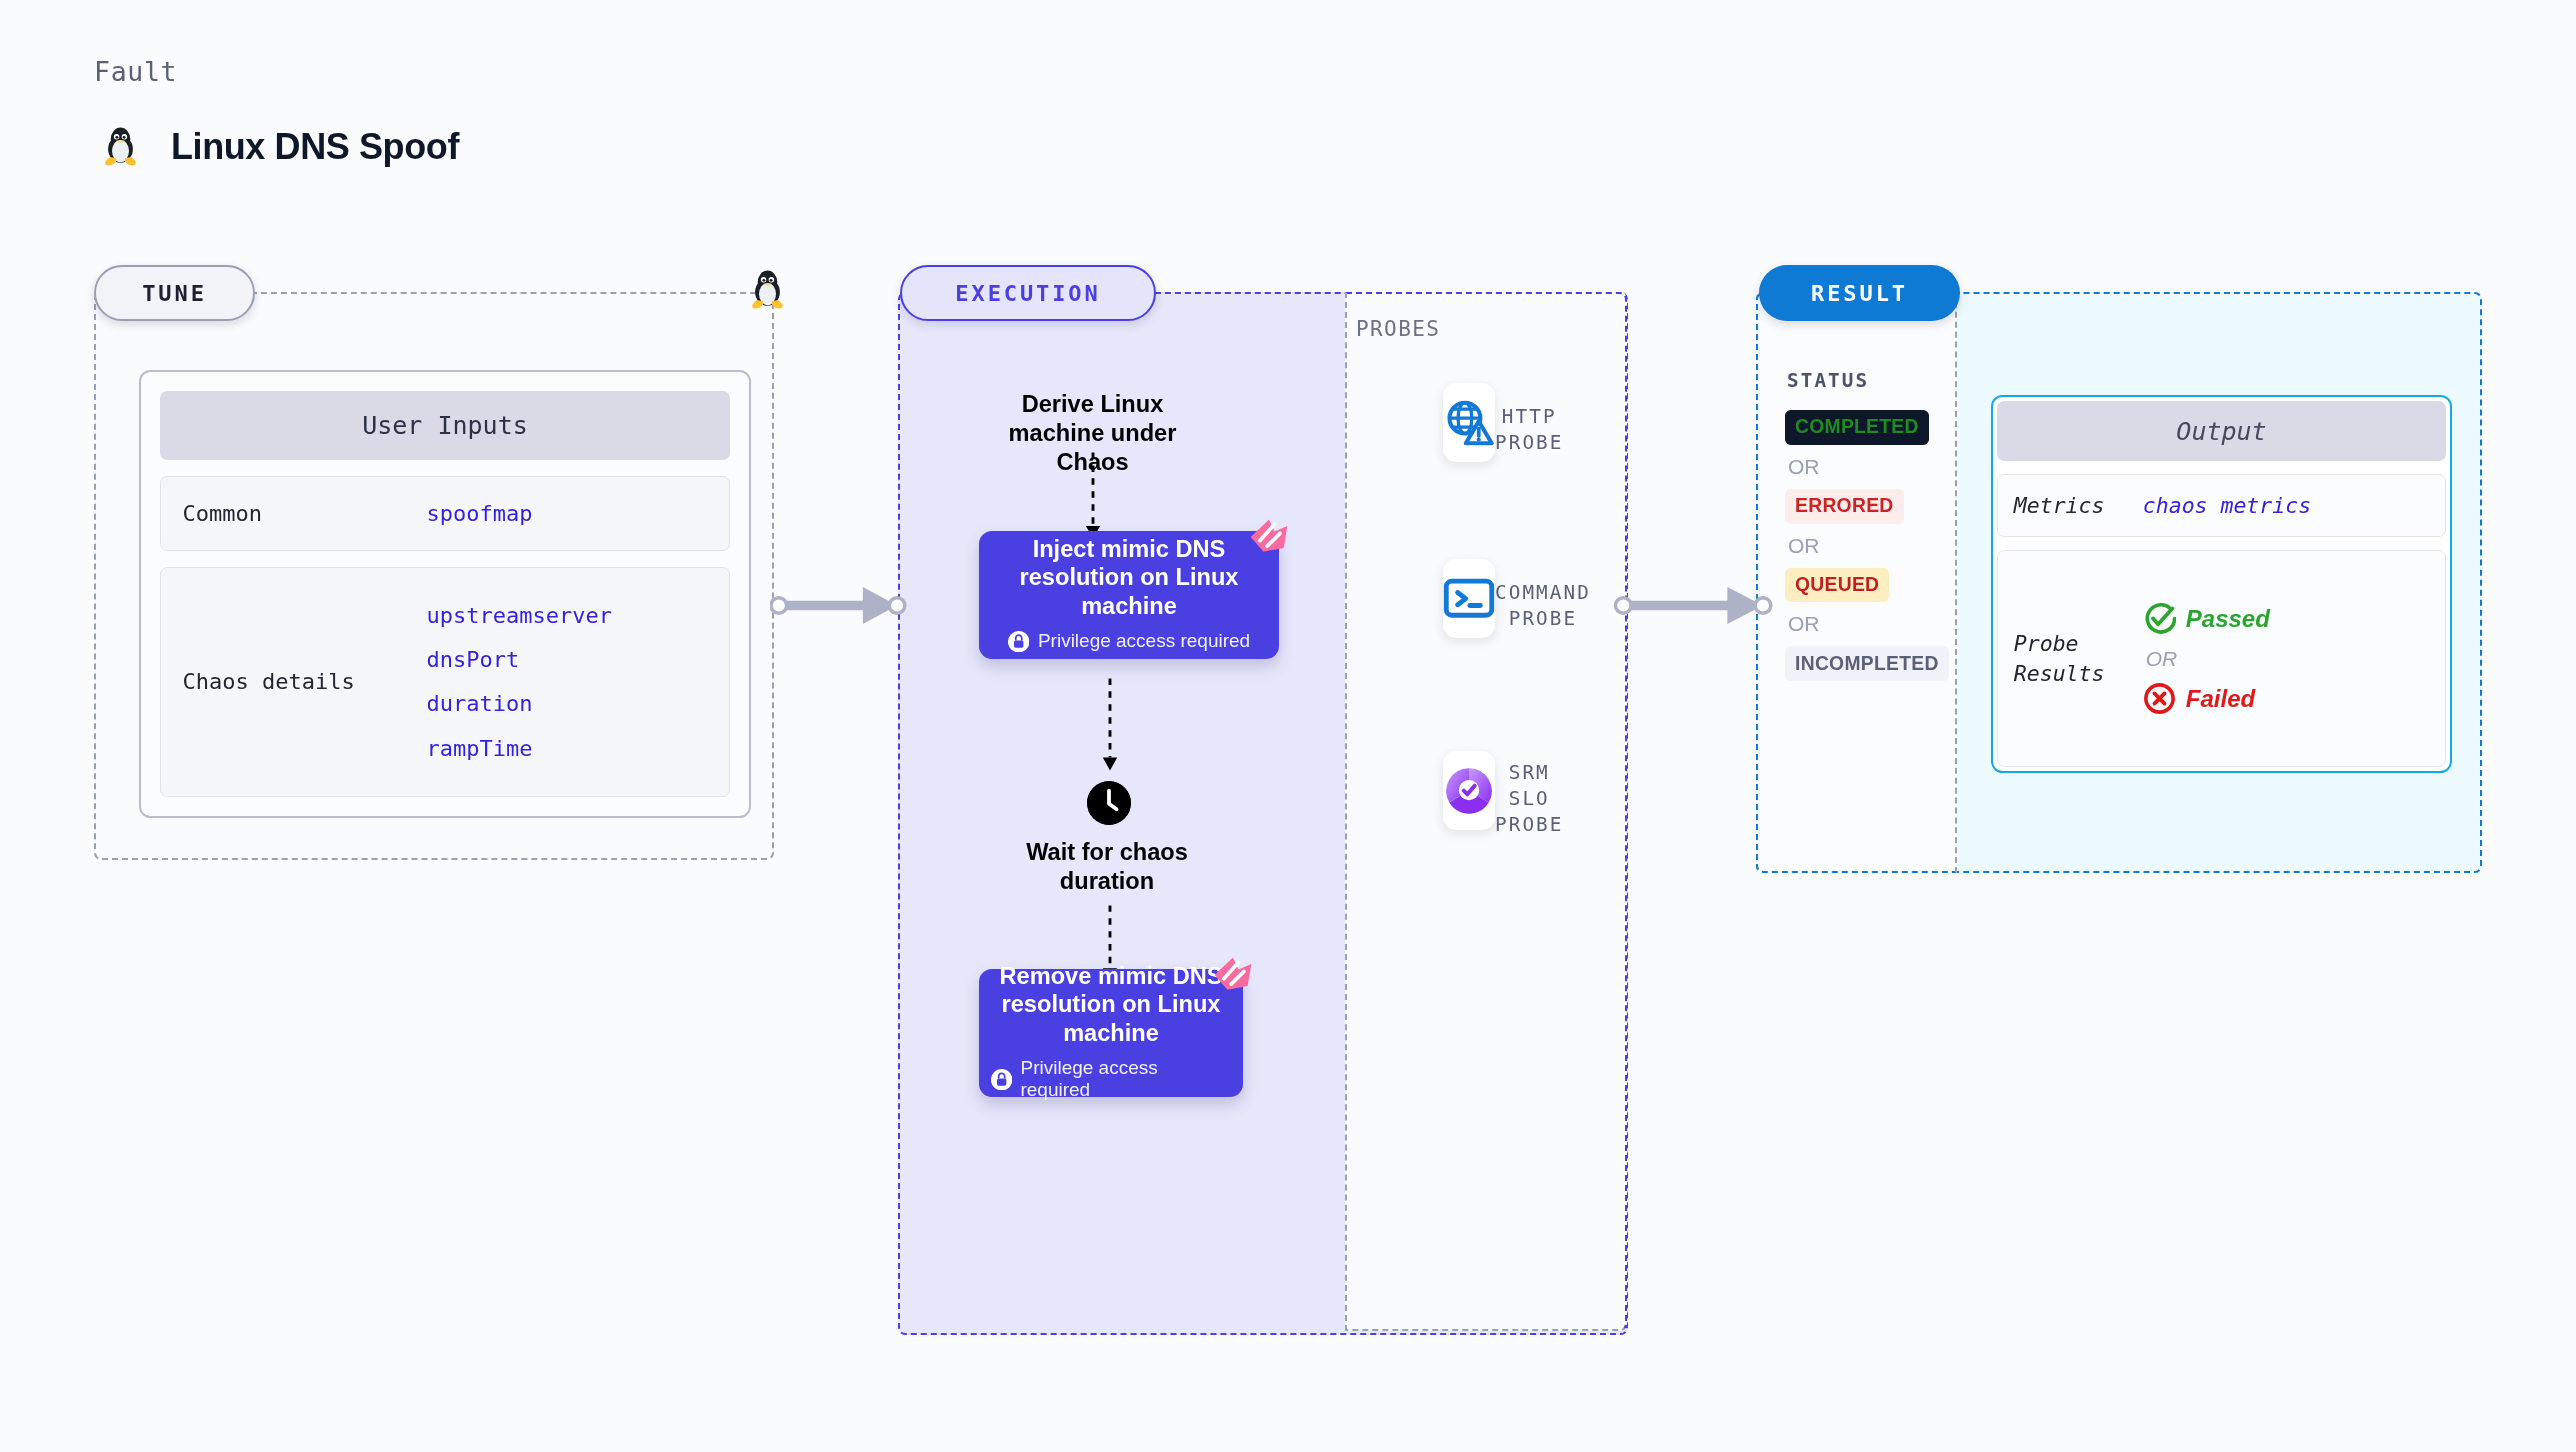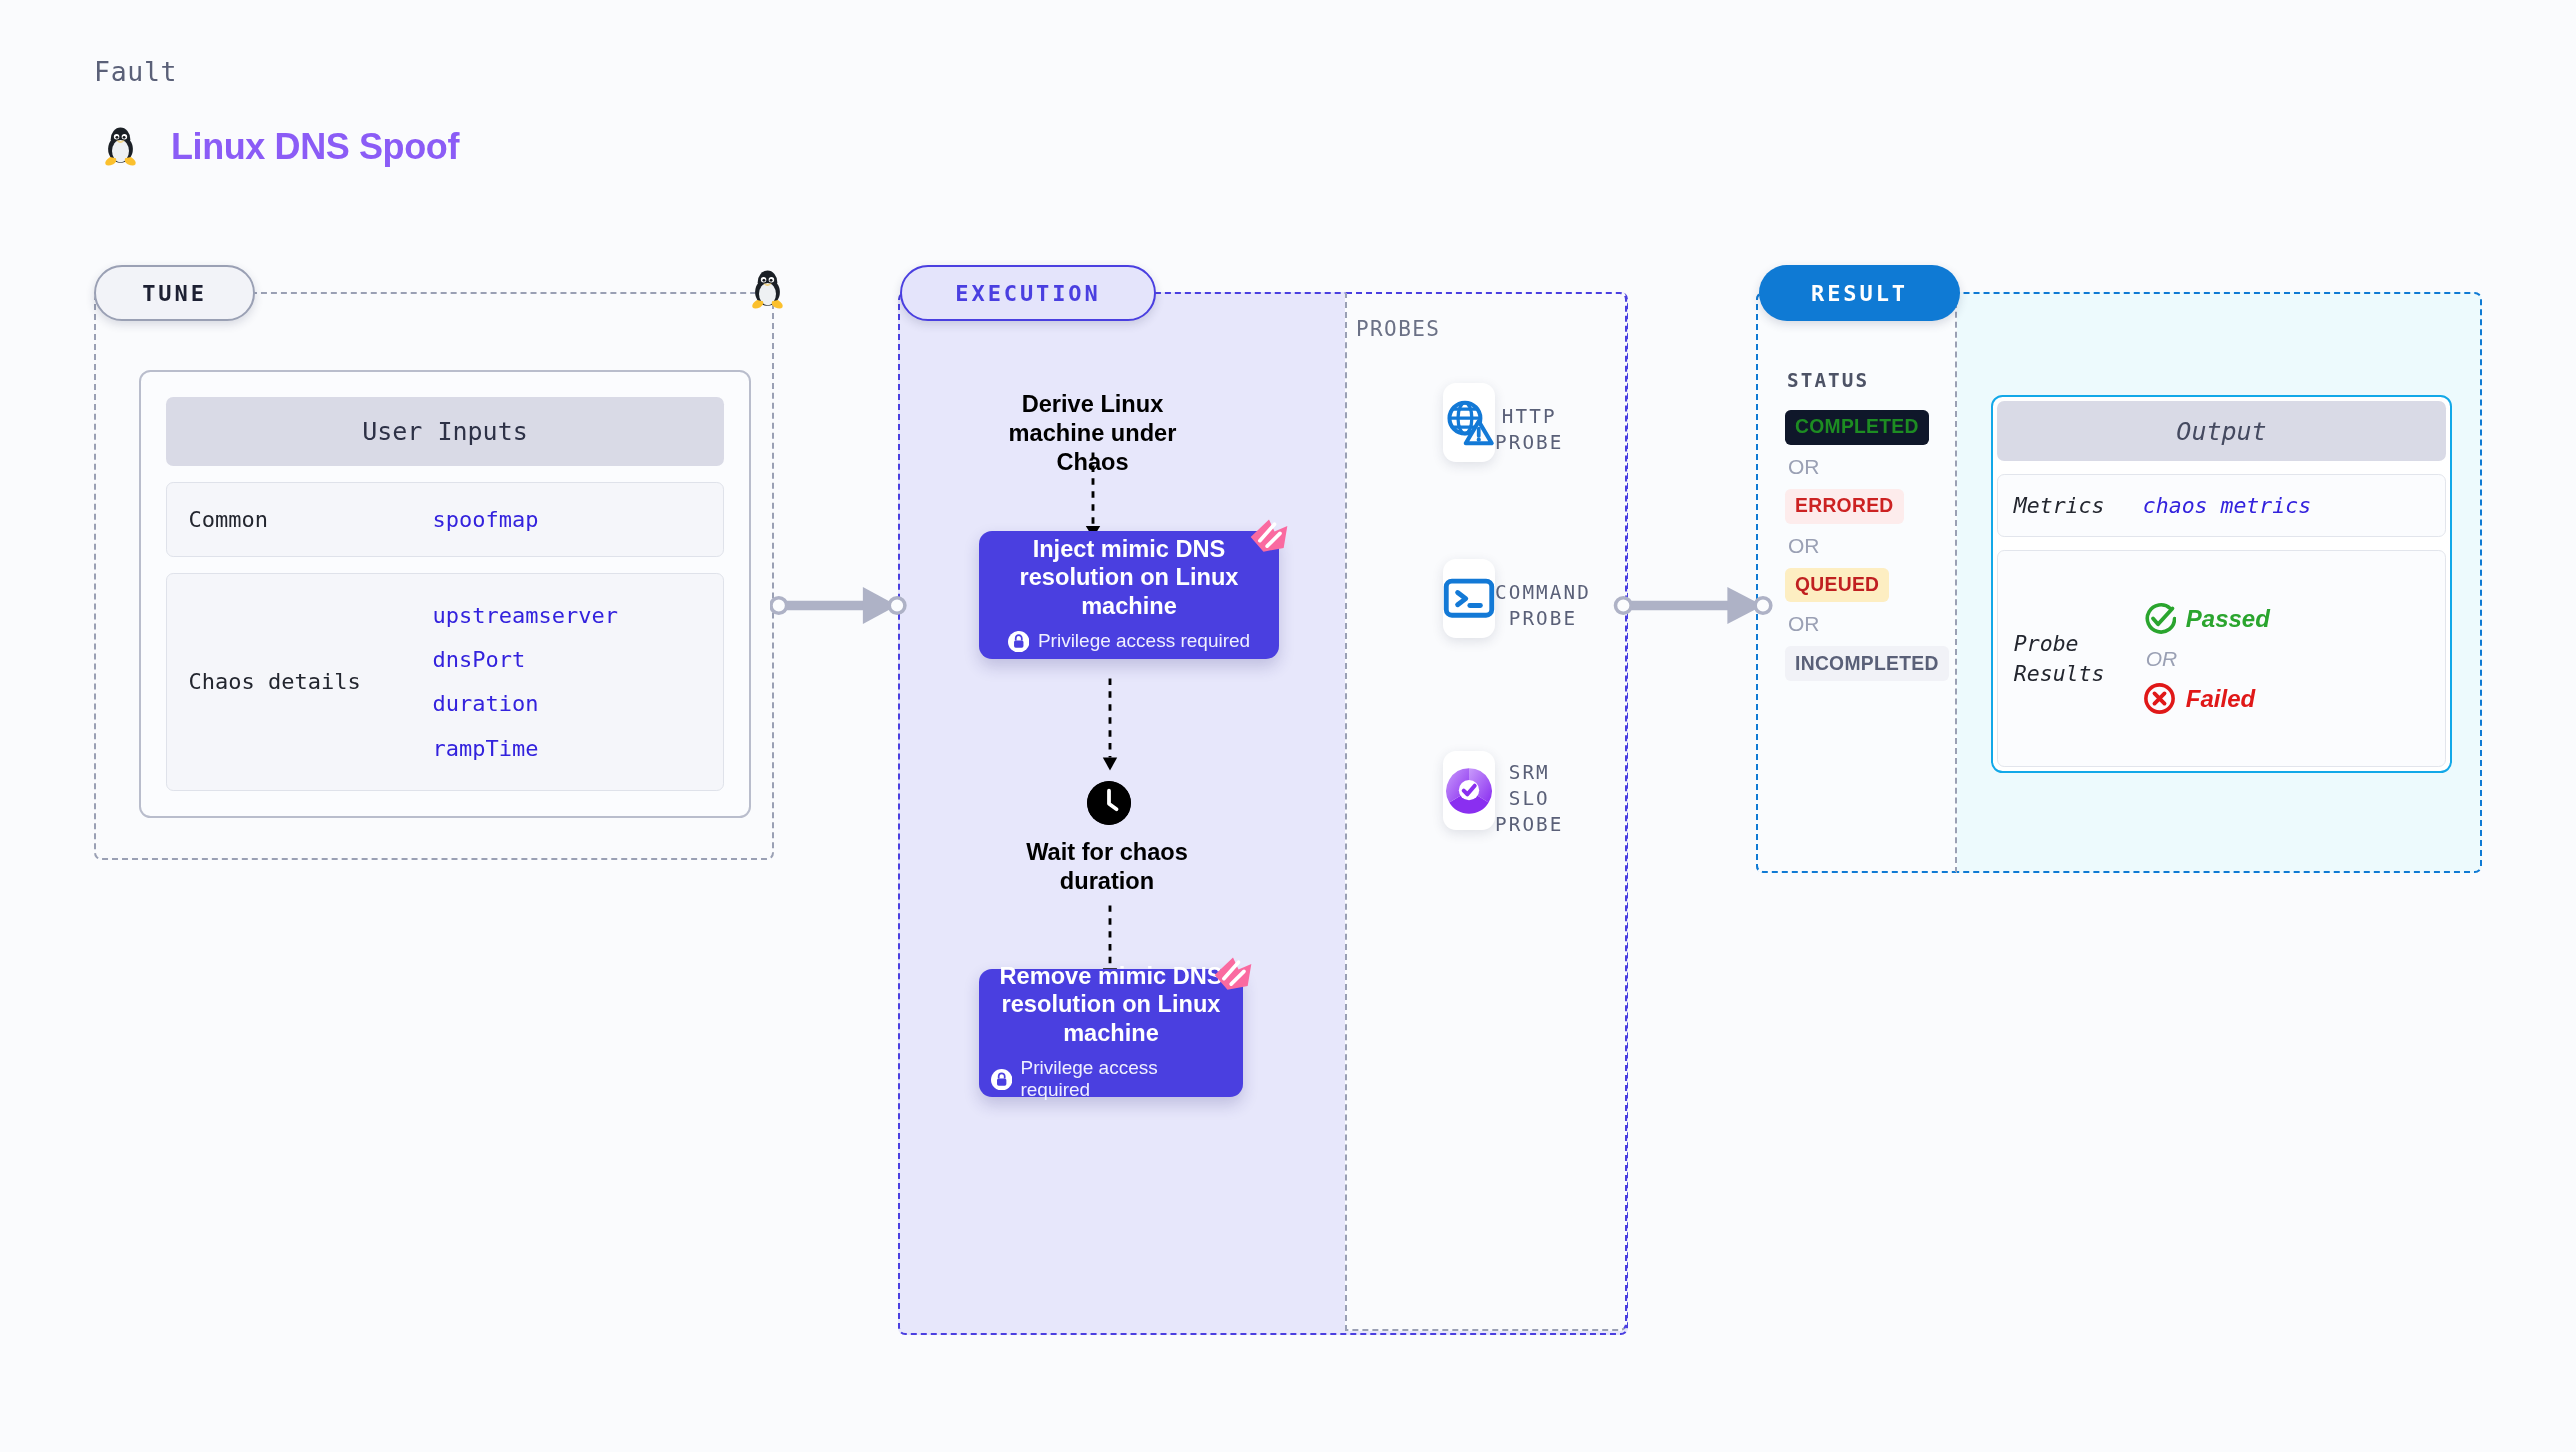--- a/index.html
+++ b/index.html
@@ -11,42 +11,42 @@
   }
   #stage { position: relative; width: 2576px; height: 1452px; }
 
   
   #fault-label {
     position: absolute; left: 94px; top: 56px;
     font-family: "DejaVu Sans Mono", monospace;
     font-size: 26.5px; color: #5a6078; letter-spacing: 0.7px;
   }
   #title-row { position: absolute; left: 97px; top: 123px; display: flex; align-items: center; gap: 27px; }
-  #title-text { font-size: 36px; font-weight: bold; color: #8b5cf6; letter-spacing: -0.4px; }
+  #title-text { font-size: 36px; font-weight: bold; color: #0f172a; letter-spacing: -0.4px; }
 
   
   .panel { position: absolute; }
   .badge {
     position: absolute; display: flex; align-items: center; justify-content: center;
     font-family: "DejaVu Sans Mono", monospace; font-weight: bold;
     letter-spacing: 2.9px; border-radius: 33px;
     box-shadow: 0 3.6px 10px rgba(40,44,80,.16);
     z-index: 6;
   }
 
   
   #tune-area { left: 94px; top: 292px; width: 680px; height: 568px;
     border: 2.1px dashed #9aa0b4; border-radius: 7.2px; background: transparent; }
   #tune-badge { left: 94px; top: 265px; width: 161px; height: 56px;
     background: #f2f3f8; border: 2.1px solid #9aa0b4; color: #1d2033; font-size: 22px; }
 
   #userinputs-card {
     position: absolute; left: 139px; top: 370px; width: 612px; height: 448px;
     background: #fbfcfe; border: 2.1px solid #b9bdcc; border-radius: 11.5px;
-    padding: 25px; display: flex; flex-direction: column; gap: 15.8px;
+    padding: 19px; display: flex; flex-direction: column; gap: 15.8px;
   }
   #ui-header {
     height: 69px; background: #d9dae6; border-radius: 7.2px;
     display: flex; align-items: center; justify-content: center;
     font-family: "DejaVu Sans Mono", monospace; font-size: 25px; color: #2d3146;
   }
   .ui-row {
     background: #f5f6fa; border: 1.4px solid #dfe2ea; border-radius: 7.2px;
     display: flex; align-items: center; padding: 0 21.5px;
   }

